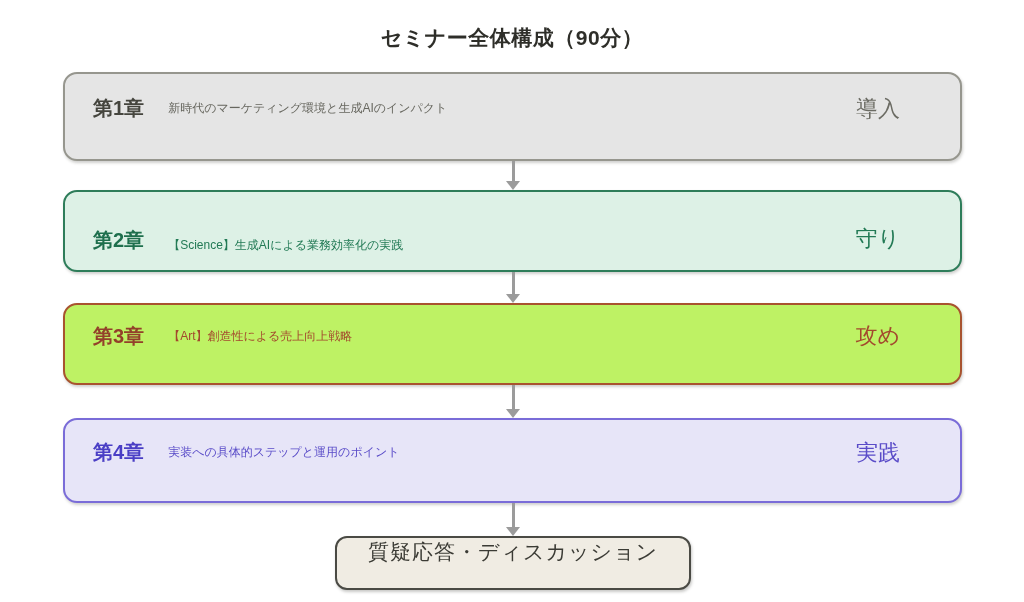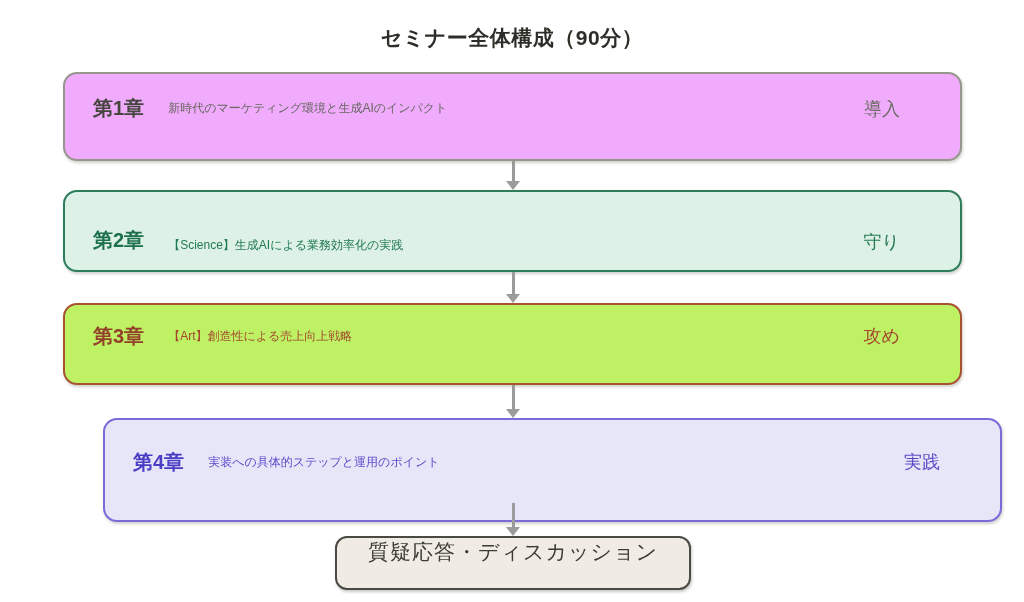--- a/index.html
+++ b/index.html
@@ -37,21 +37,21 @@
     font-weight:600;
     margin-right:24px;
     white-space:nowrap;
   }
   .ch-desc {
     font-size:12px;
     white-space:nowrap;
   }
   .ch-tag {
     margin-left:auto;
-    font-size:18px;
+    font-size:22px;
     white-space:nowrap;
   }
   .arrow {
     position:absolute;
     left:505px;
     width:16px;
     display:flex;
     flex-direction:column;
     align-items:center;
   }
@@ -83,21 +83,21 @@
     box-shadow:1px 2px 3px rgba(40,40,30,0.25);
   }
 </style>
 </head>
 <body style="background: rgb(255, 255, 255);">
 
 <div class="canvas">
 
   <div class="diagram-title">セミナー全体構成（90分）</div>
 
-  <div class="chapter" style="top: 72px; height: 89px; background: #f0abfc; border-color: rgb(150, 150, 142);">
+  <div class="chapter" style="top: 72px; height: 89px; background: #e5e5e5; border-color: rgb(150, 150, 142);">
     <span class="ch-label" style="color: rgb(69, 69, 62);">第1章</span>
     <span class="ch-desc" style="color: rgb(103, 103, 95);">新時代のマーケティング環境と生成AIのインパクト</span>
     <span class="ch-tag" style="color: rgb(107, 107, 99);">導入</span>
   </div>
 
   <div class="arrow" style="top:161px; height:29px;">
     <div class="shaft"></div>
     <div class="head"></div>
   </div>
 
@@ -116,21 +116,21 @@
     <span class="ch-label" style="color: rgb(147, 64, 42);">第3章</span>
     <span class="ch-desc" style="color: rgb(163, 72, 45);">【Art】創造性による売上向上戦略</span>
     <span class="ch-tag" style="color: rgb(163, 72, 45);">攻め</span>
   </div>
 
   <div class="arrow" style="top:385px; height:33px;">
     <div class="shaft"></div>
     <div class="head"></div>
   </div>
 
-  <div class="chapter" style="top: 418px; height: 104px; background: rgb(231, 229, 248); border-color: rgb(122, 108, 216); margin-left: 40px;">
+  <div class="chapter" style="top: 418px; height: 85px; background: rgb(231, 229, 248); border-color: rgb(122, 108, 216);">
     <span class="ch-label" style="color: rgb(74, 62, 197);">第4章</span>
     <span class="ch-desc" style="color: rgb(90, 76, 200);">実装への具体的ステップと運用のポイント</span>
     <span class="ch-tag" style="color: rgb(90, 76, 200);">実践</span>
   </div>
 
   <div class="arrow" style="top:503px; height:33px;">
     <div class="shaft"></div>
     <div class="head"></div>
   </div>
 

